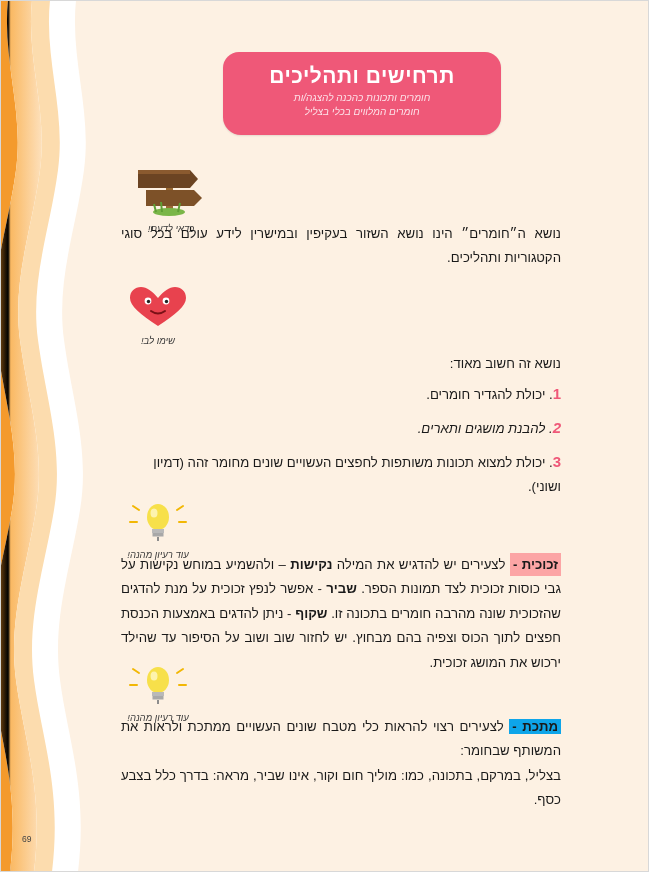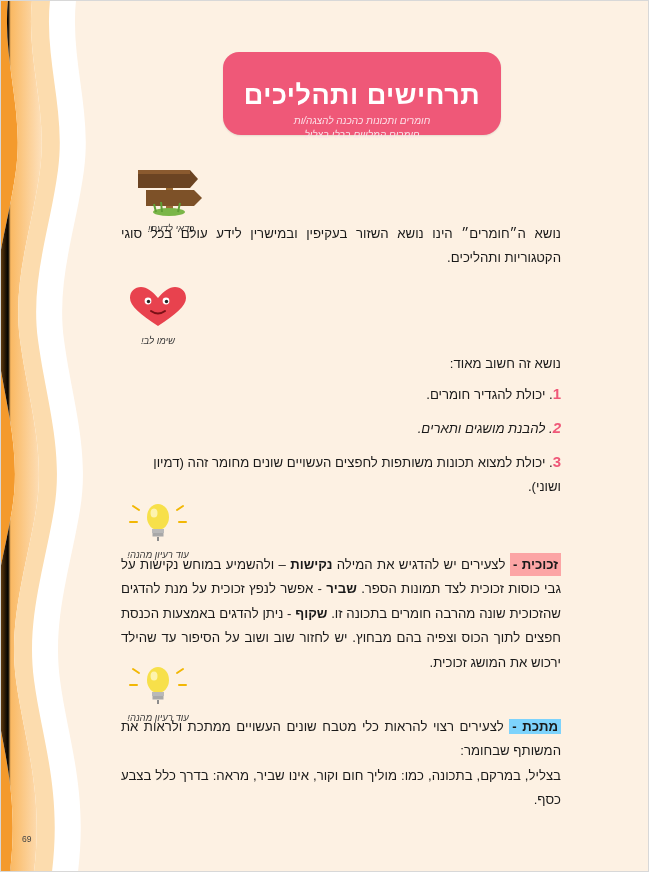--- a/index.html
+++ b/index.html
@@ -58,24 +58,24 @@
     height: 83px;
     background: #ef5878;
     border-radius: 16px 16px 18px 18px;
     box-shadow: 0 1px 2px rgba(0,0,0,0.10);
     text-align: center;
     padding-top: 8px;
     box-sizing: border-box;
   }
   .title-main {
     color: #ffffff;
-    font-size: 27px;
+    font-size: 21px;
     font-weight: bold;
     letter-spacing: 0.5px;
-    margin-top: 20px;
+    margin-top: 4px;
   }
   .title-sub {
     color: #fde3ea;
     font-size: 10px;
     font-style: italic;
     margin-top: 3px;
     line-height: 1.35;
   }
   
   .para {
@@ -113,21 +113,21 @@
     font-weight: bold;
     font-size: 15px;
   }
   .hl-pink {
     background: #fca5a5;
     padding: 4px 3px;
     font-weight: bold;
     margin-top: 32px;
   }
   .hl-orange {
-    background: #7dd3fc;
+    background: #0ea5e9;
     padding: 0 3px;
     font-weight: bold;
   }
   b.term { font-weight: bold; }
   .page-number {
     position: absolute;
     left: 22px;
     bottom: 28px;
     font-size: 8.5px;
     color: #444;

